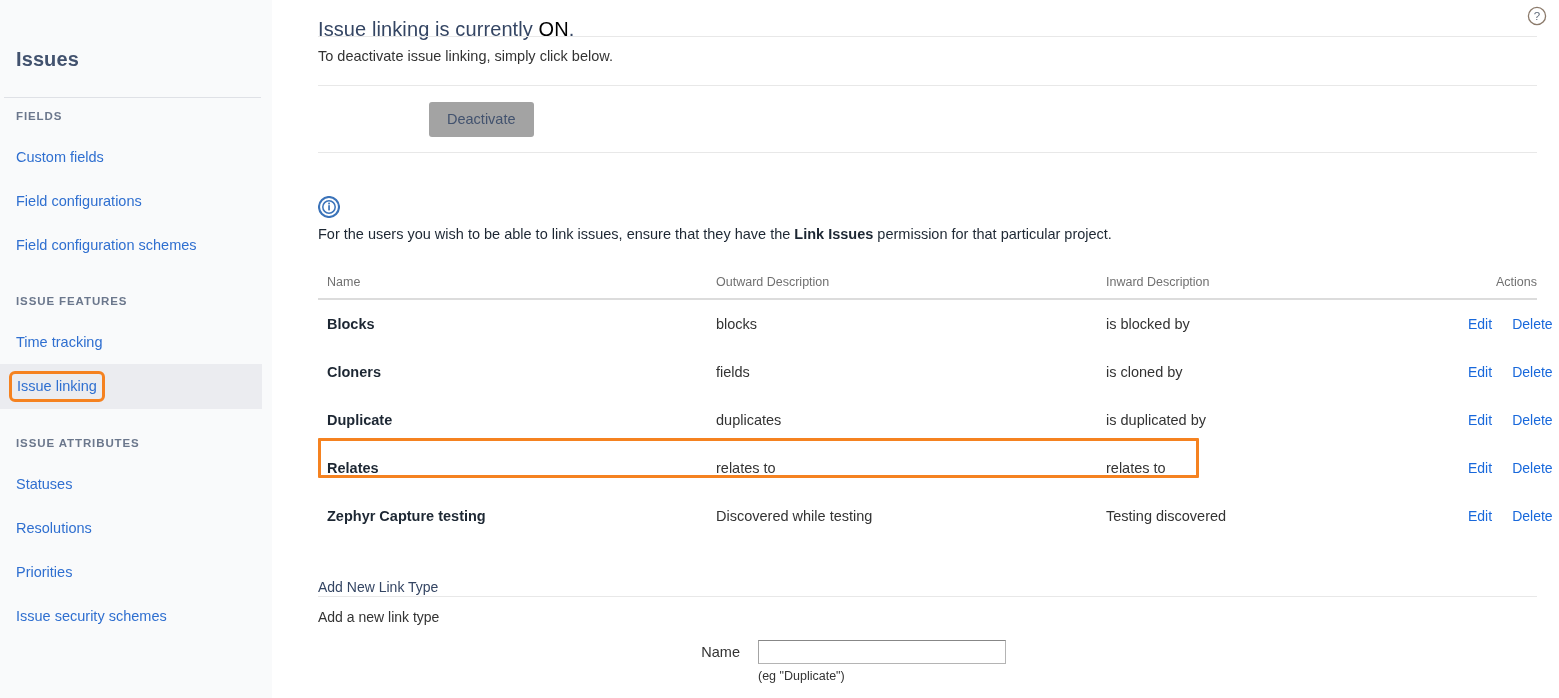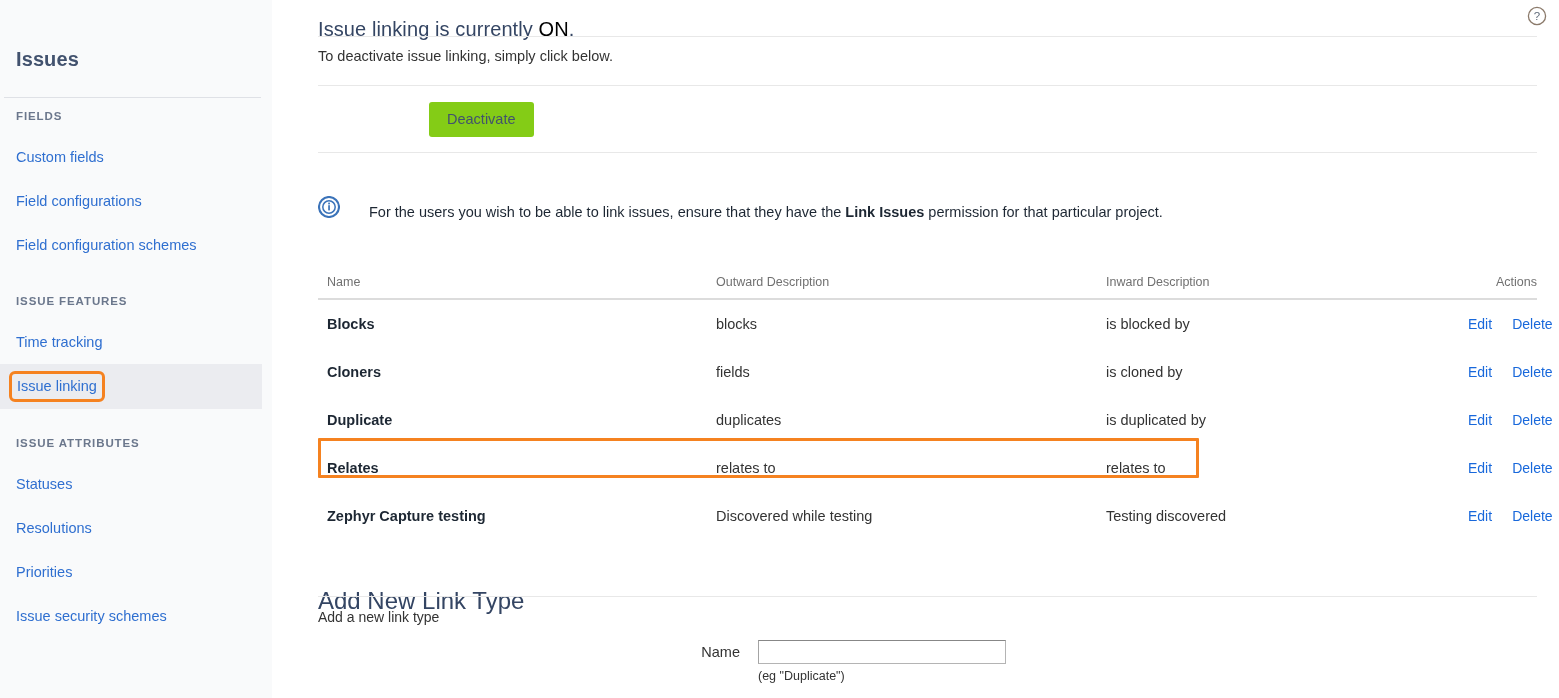--- a/index.html
+++ b/index.html
@@ -124,21 +124,21 @@
   .subtext-rule {
     position: absolute;
     left: 46px; top: 85px;
     width: 1219px; height: 1px;
     background: #e8e8e8;
   }
 
   .deactivate-btn {
     position: absolute;
     left: 157px; top: 102px;
-    background: #84cc16;
+    background: #a3a3a3;
     border: none;
     border-radius: 3px;
     padding: 9px 18px;
     font-size: 14.5px;
     color: #42526e;
     font-family: "Liberation Sans", sans-serif;
     cursor: pointer;
     line-height: 17px;
   }
 
@@ -149,20 +149,21 @@
     background: #e8e8e8;
   }
 
   
   .info-banner {
     position: absolute;
     left: 46px; top: 196px;
     width: 1200px;
     display: flex;
     align-items: flex-start;
+    flex-direction: column;
   }
   .info-icon {
     flex: 0 0 22px;
     width: 22px; height: 22px;
     margin-right: 29px;
   }
   .info-text {
     font-size: 14.5px;
     color: #1d2733;
     line-height: 20px;
@@ -220,21 +221,21 @@
     width: 881px; height: 40px;
     border: 3px solid #f58220;
     border-radius: 1px;
     pointer-events: none;
   }
 
   
   .add-section-title {
     position: absolute;
     left: 46px; top: 567px;
-    font-size: 24px;
+    font-size: 14px;
     color: #344563;
     font-weight: normal;
   }
   .add-rule {
     position: absolute;
     left: 46px; top: 596px;
     width: 1219px; height: 1px;
     background: #e8e8e8;
   }
   .add-desc {

